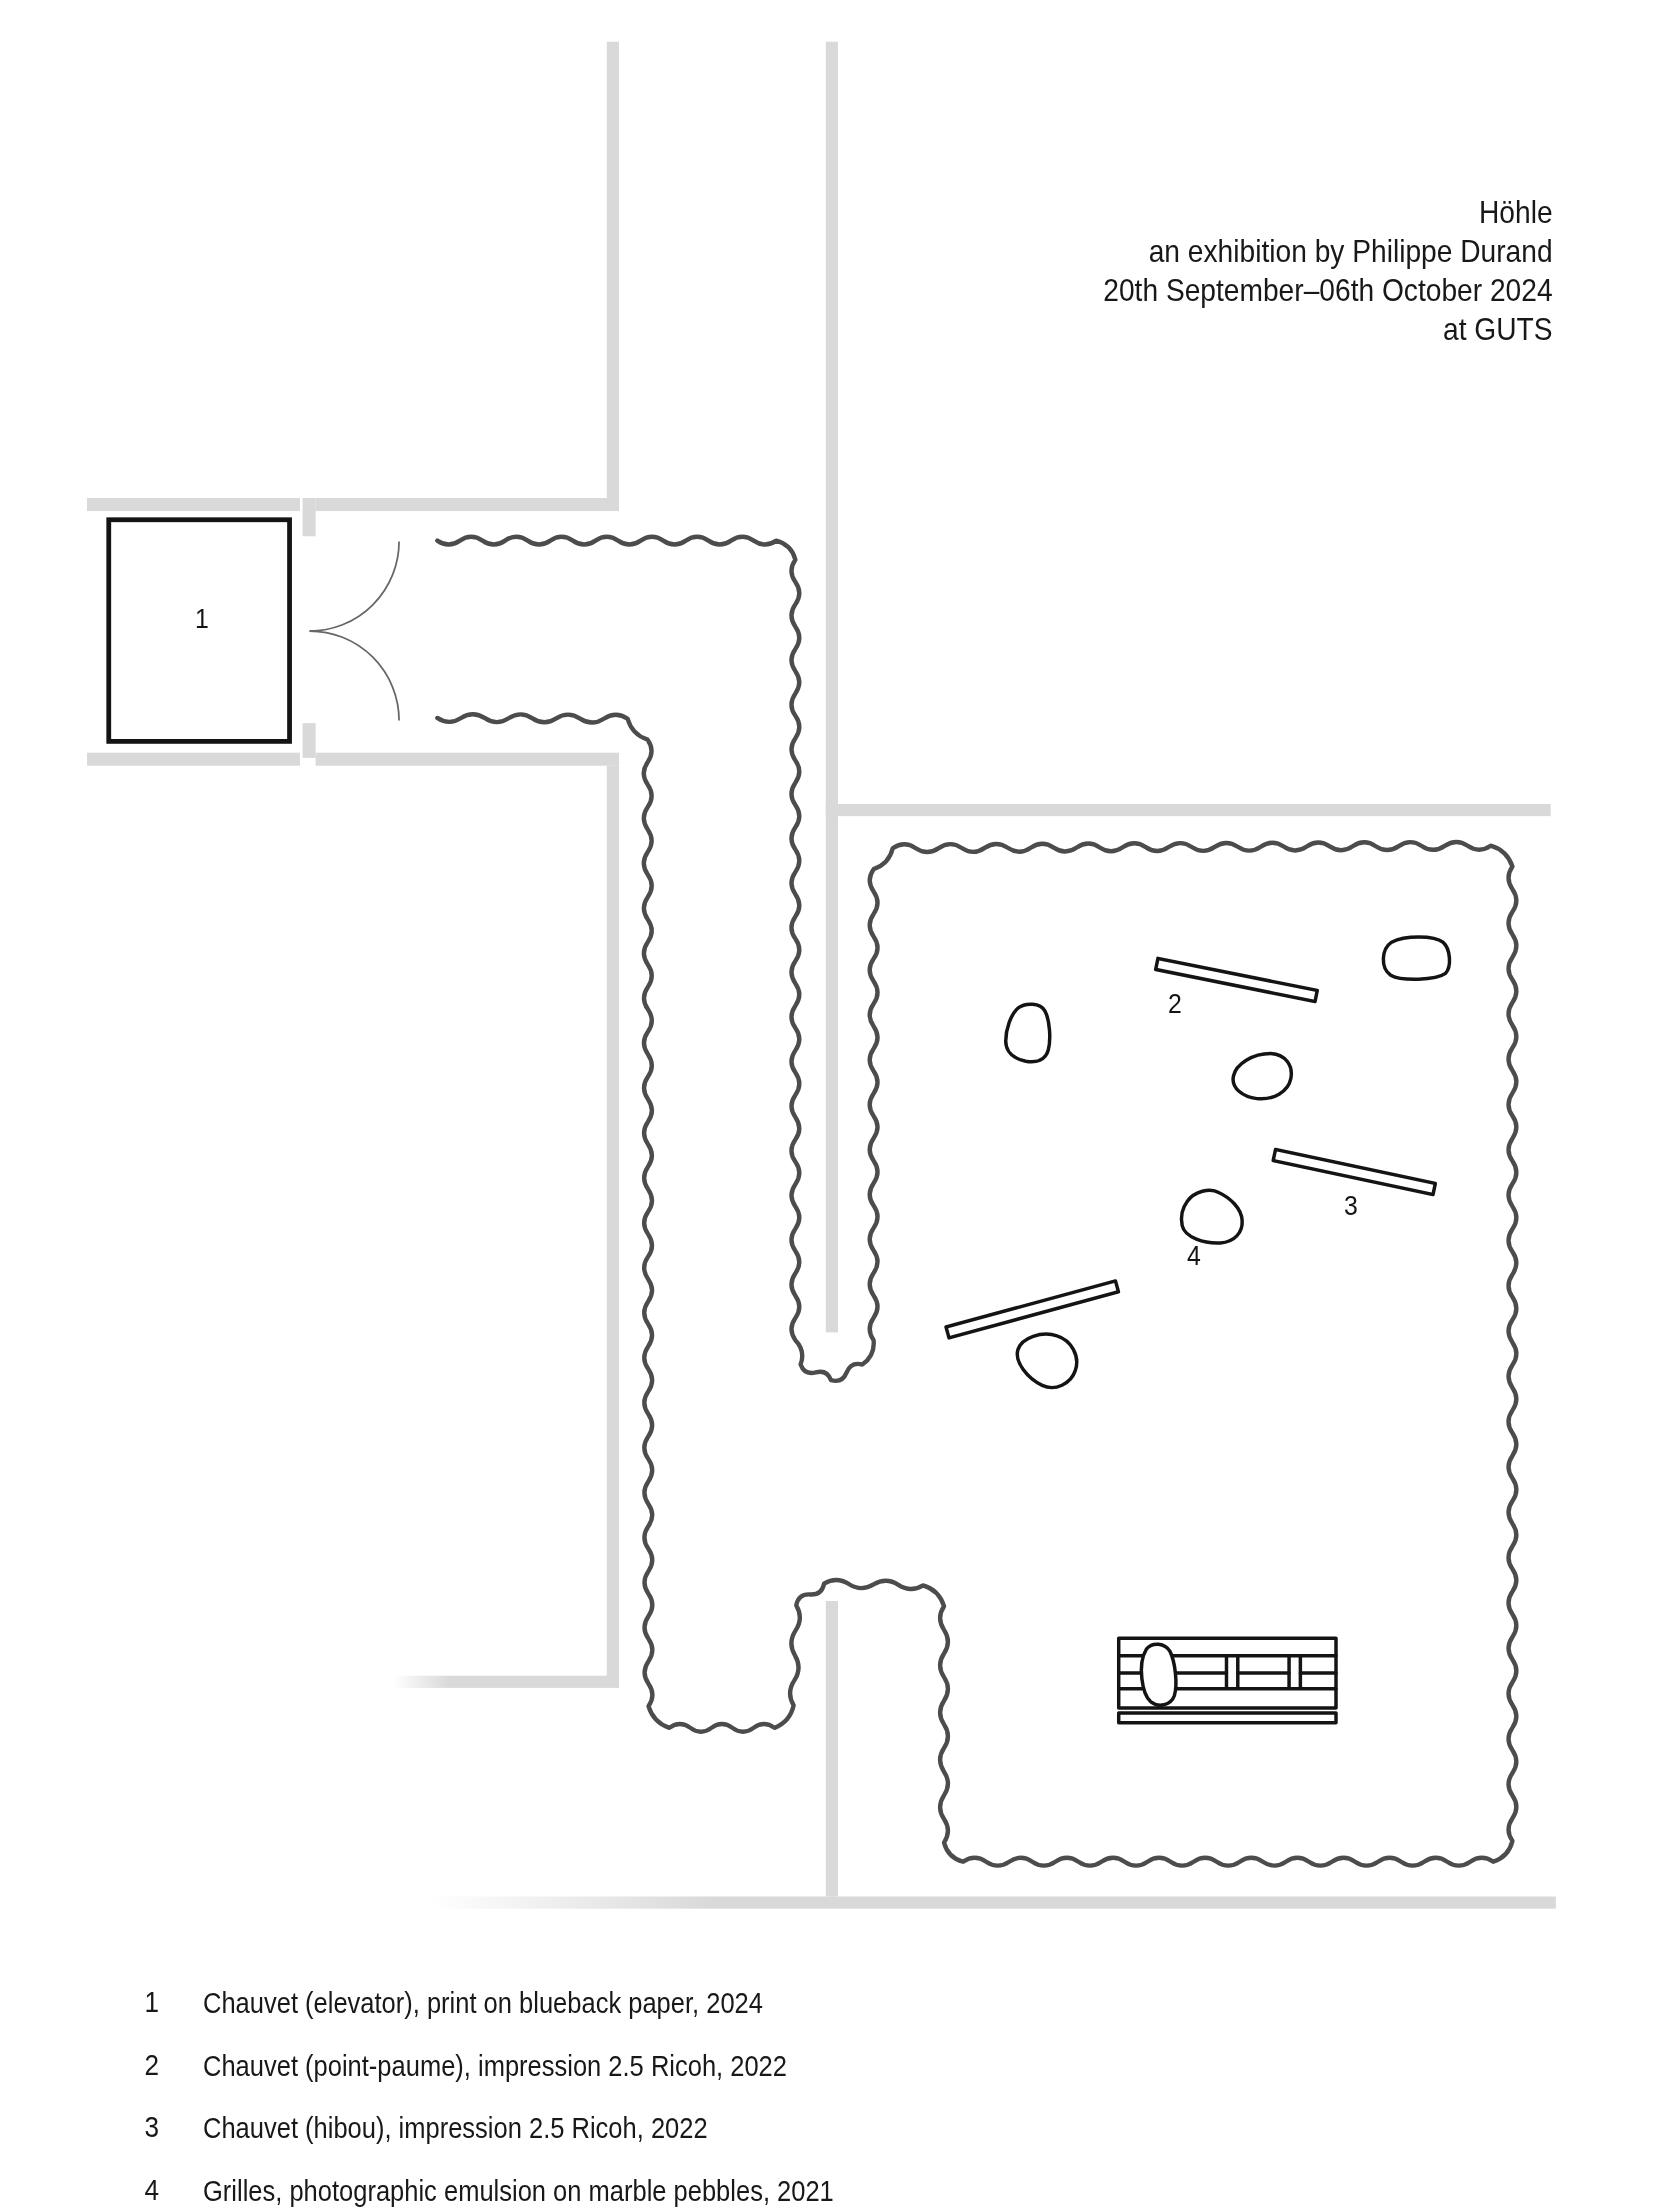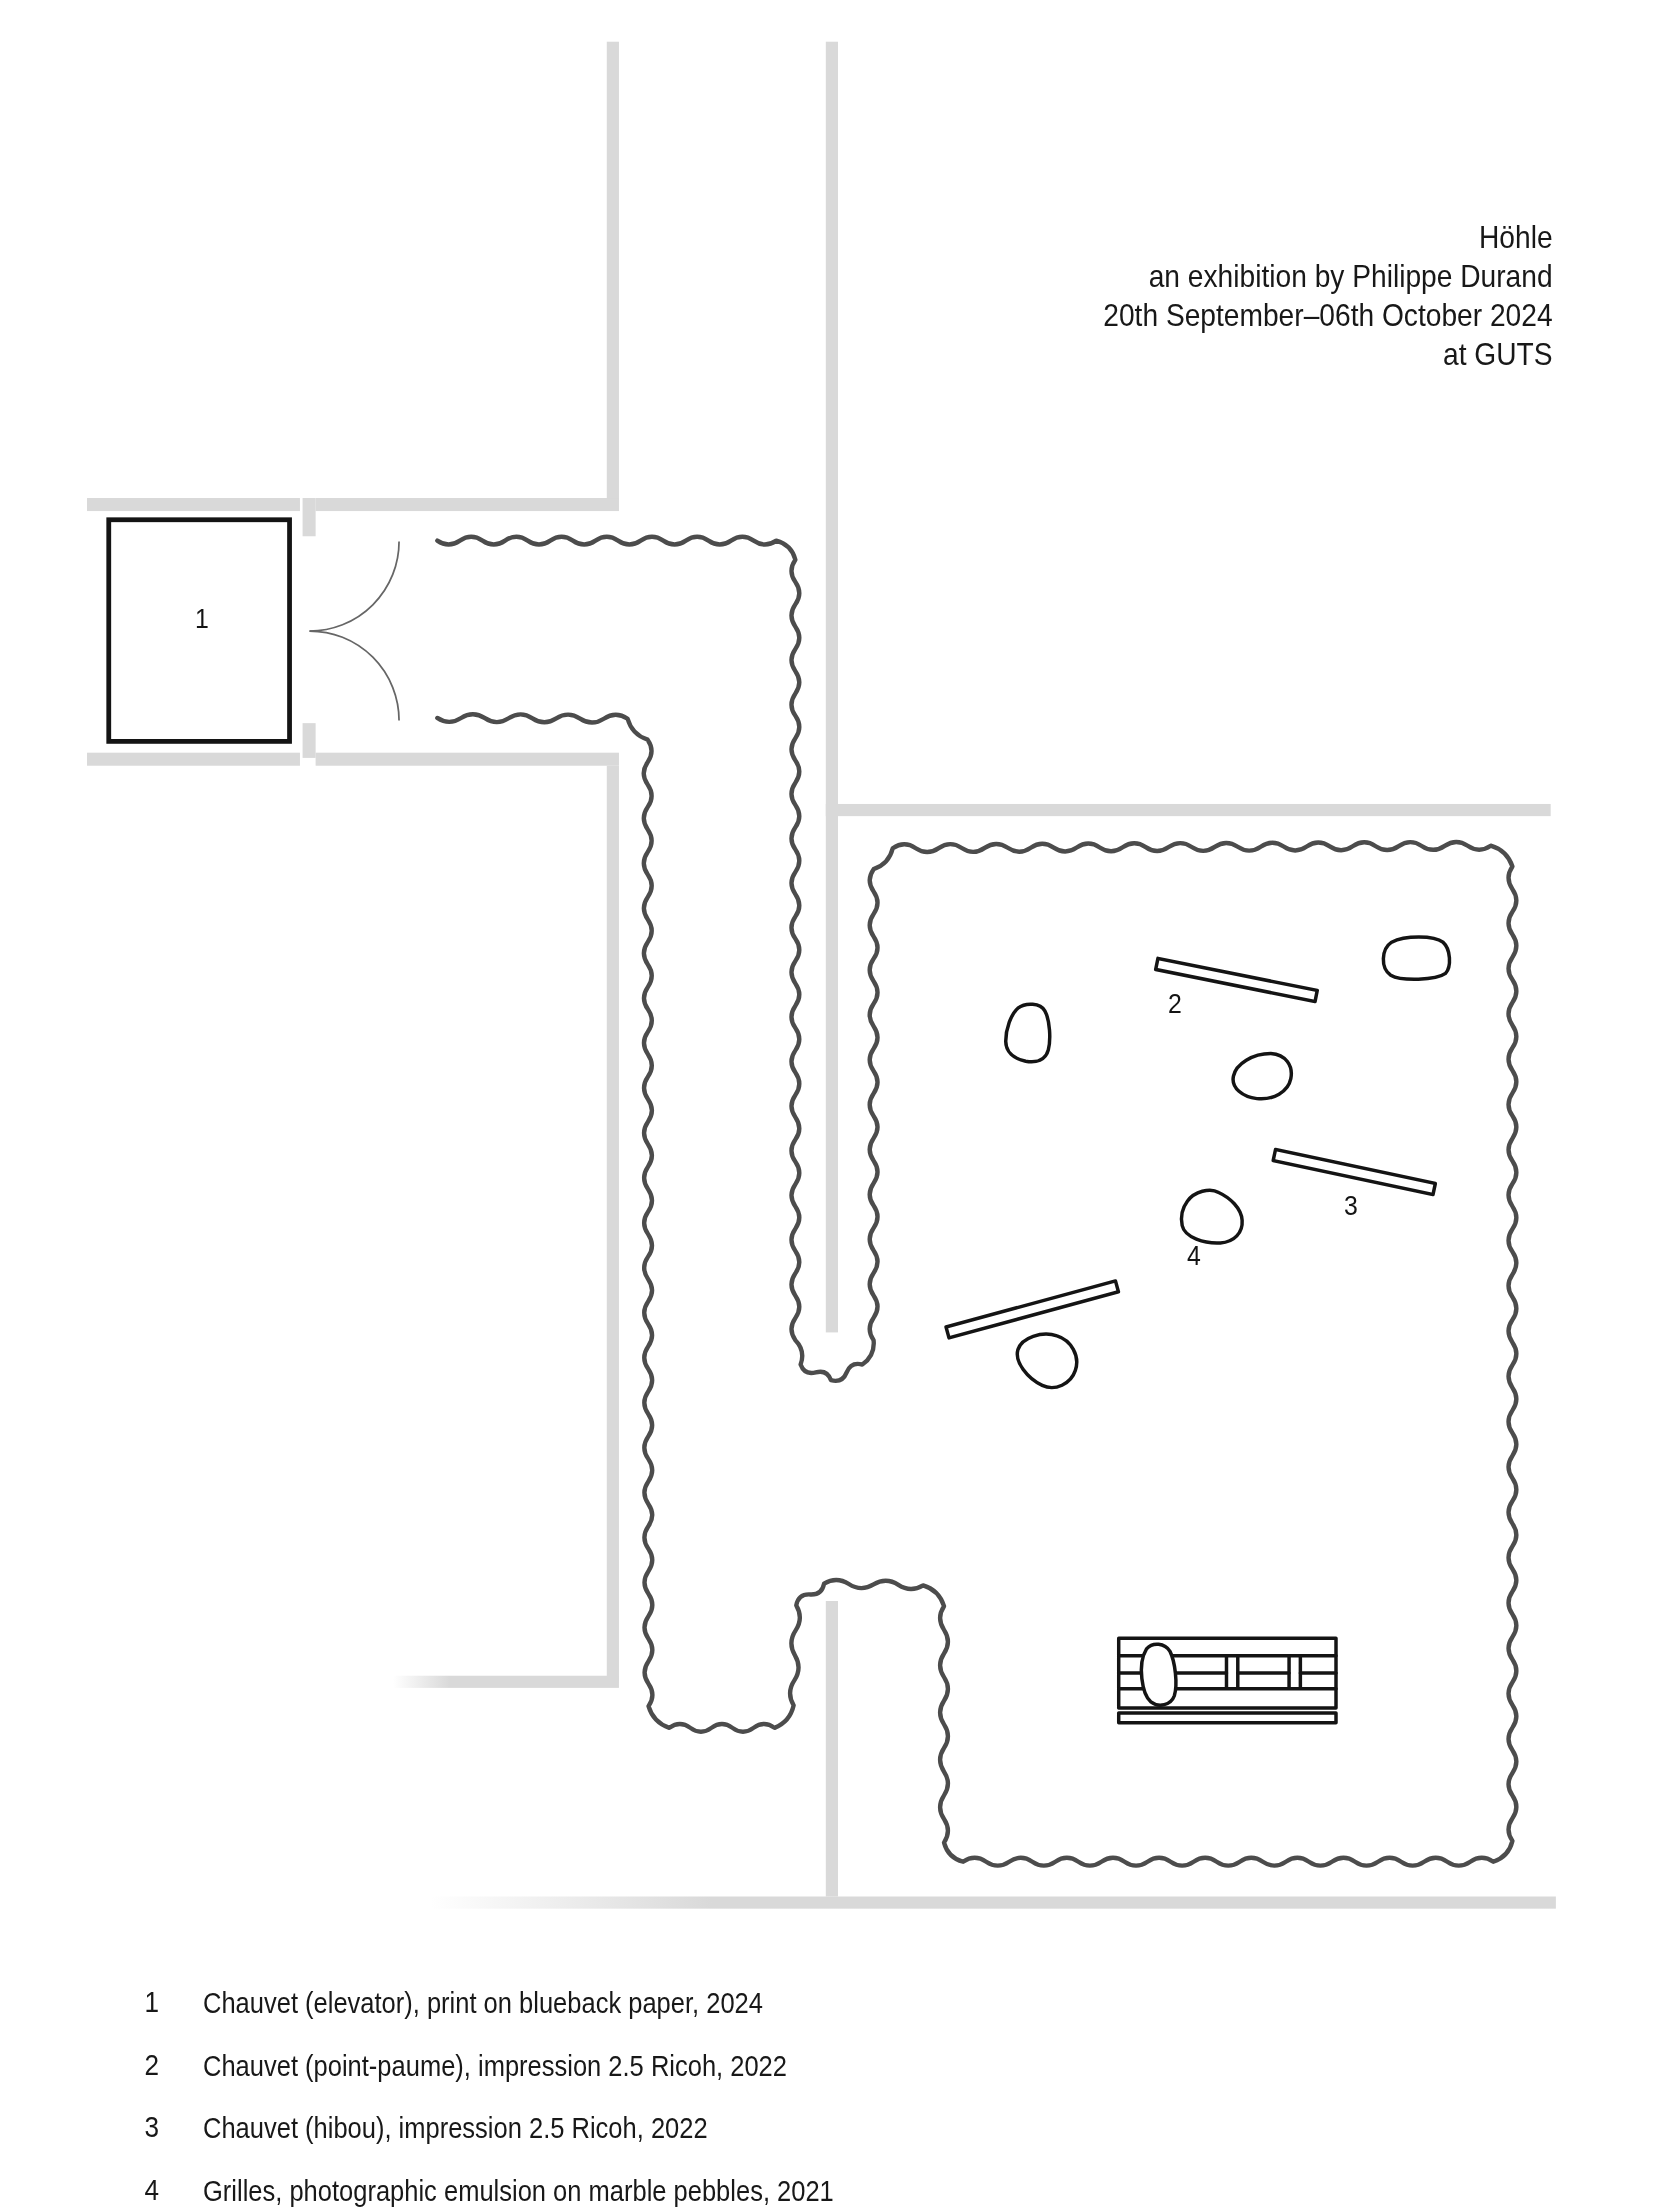--- a/index.html
+++ b/index.html
@@ -5,21 +5,21 @@
   html,body{margin:0;padding:0;background:#fff;}
   .page{position:relative;width:1669px;height:2212px;background:var(--bg,#fff);overflow:hidden;
         font-family:"Liberation Sans", sans-serif;}
   svg{position:absolute;left:0;top:0;}
   .wall{fill:var(--wall);}
   .wall-fade{fill:url(#fadeL);}
   .cave{fill:none;stroke:var(--cave);stroke-width:5;stroke-linecap:round;stroke-linejoin:round;}
   .arc{fill:none;stroke:#666;stroke-width:2;}
   .art{fill:#fff;stroke:var(--ink);stroke-width:4;stroke-linejoin:round;}
   .elevator{fill:#fff;stroke:var(--ink);stroke-width:5.5;}
-  .title{position:absolute;right:116px;top:218px;text-align:right;color:var(--text);
+  .title{position:absolute;right:116px;top:193px;text-align:right;color:var(--text);
          font-size:32px;line-height:39px;font-weight:400;}
   .tline{transform:scaleX(.88);transform-origin:100% 50%;white-space:nowrap;}
   .mlabel{position:absolute;transform:translate(-50%,-50%) scaleX(.92);color:var(--ink);
           font-size:27px;font-weight:400;}
   .legend{position:absolute;left:0;top:0;width:100%;color:var(--text);}
   .lrow{position:absolute;left:0;width:100%;height:37px;line-height:37px;}
   .lnum{position:absolute;left:137px;width:29.5px;text-align:center;font-size:29px;
         transform:scaleX(.9);transform-origin:50% 50%;}
   .ltxt{position:absolute;left:203px;font-size:30px;white-space:nowrap;display:inline-block;
         transform:scaleX(.85);transform-origin:0 50%;}

